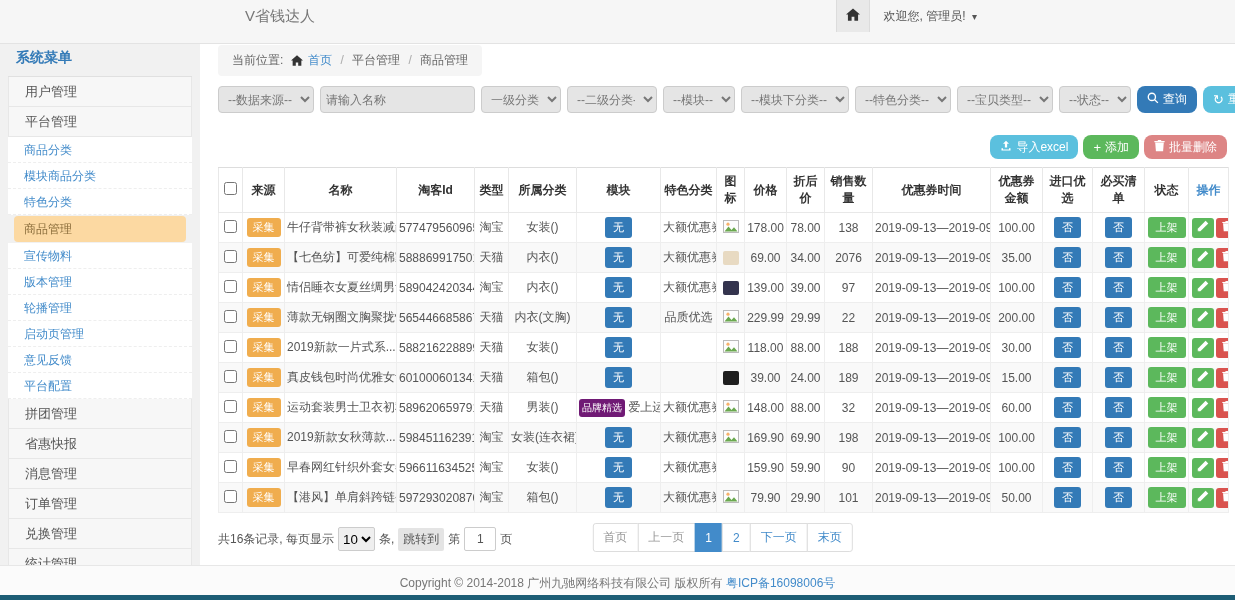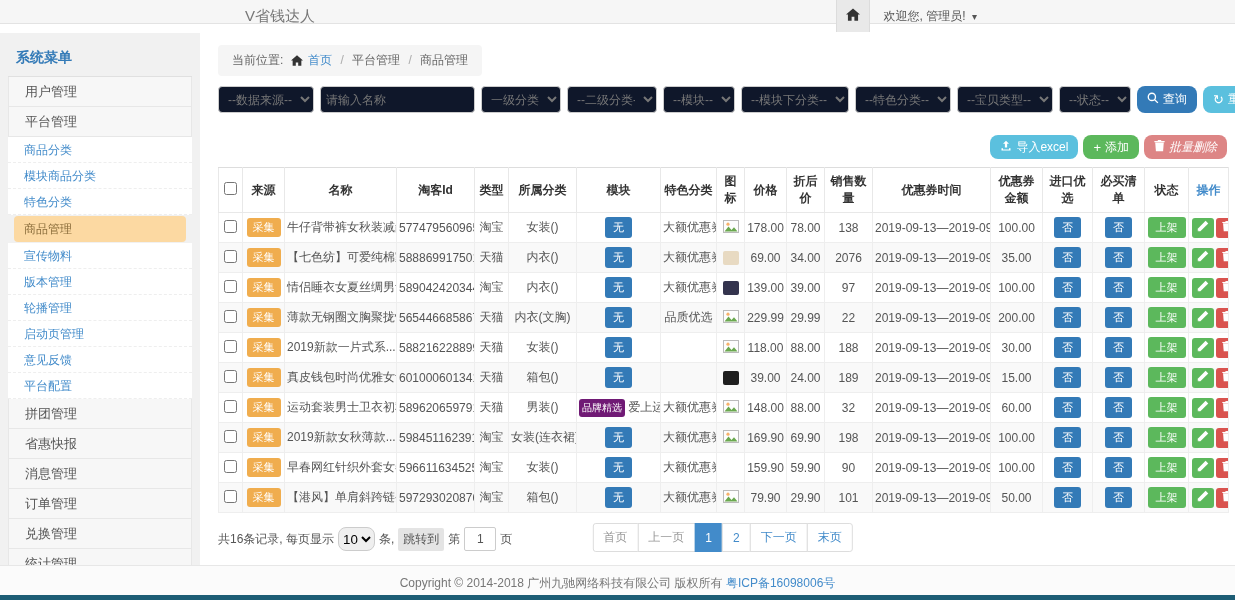--- a/index.html
+++ b/index.html
@@ -1,20 +1,20 @@
 <!DOCTYPE html>
 <html lang="zh"><head>
 <meta charset="utf-8">
 <style>
   * { margin:0; padding:0; box-sizing:border-box; }
   html,body { width:1235px; height:600px; overflow:hidden; background:#fff;
     font-family:"Liberation Sans","DejaVu Sans",sans-serif; font-size:12px; color:#555; }
 
   
-  .topbar { position:absolute; left:0; top:0; width:1235px; height:24px;
+  .topbar { position:absolute; left:0; top:0; width:1235px; height:44px;
     background:#f6f6f6; border-bottom:1px solid #e3e3e3; z-index:30;text-align:right; }
   .topbar-title { position:absolute; left:245px; top:7px; font-size:15px; color:#777; }
   .topbar-right { position:absolute; right:258px; top:0; height:32px; display:flex; align-items:center; }
   .home-block { width:34px; height:32px; background:#e9e9e9; border-left:1px solid #dcdcdc;
     border-right:1px solid #dcdcdc; display:flex; align-items:center; justify-content:center; cursor:pointer; }
   .welcome { margin-left:14px; color:#555; cursor:pointer; white-space:nowrap; }
   .caret { font-size:10px; color:#555; margin-left:3px; }
 
   
   .side-col { position:absolute; left:0; top:33px; width:200px; height:532px;
@@ -34,27 +34,27 @@
     background:#fff; padding-left:18px; }
 
   .breadcrumb { display:inline-block; margin-top:12px; background:#f5f5f5; border-radius:4px;
     padding:7px 14px; color:#666; }
   .breadcrumb .blue { color:#428bca; cursor:pointer; }
   .breadcrumb .sep { color:#aaa; margin:0 5px; }
   .crumb-home-icon { vertical-align:-2px; margin:0 2px 0 4px; }
 
   .filter-bar { display:flex; align-items:center; gap:6px; margin-top:10px; }
   .filter-bar select, .filter-bar input[type=text] { height:27px; border:1px solid #ccc;
-    border-radius:4px; background:#0f172a; color:#777; font-size:12px; padding:0 5px; outline:none; }
+    border-radius:4px; background:#e5e5e5; color:#777; font-size:12px; padding:0 5px; outline:none; }
   .btn { display:inline-flex; align-items:center; gap:4px; border:none; border-radius:8px;
     color:#fff; font-size:12px; padding:0 10px; height:27px; cursor:pointer; white-space:nowrap; }
   .btn-primary { background:#337ab7; }
   .btn-info { background:#5bc0de; }
   .btn-success { background:#5cb85c; }
-  .btn-danger-soft { background:#dd8585;font-style:italic; }
+  .btn-danger-soft { background:#dd8585; }
   .glyph { font-size:13px; line-height:1; }
 
   .actions-bar { display:flex; justify-content:flex-end; gap:5px; margin-top:22px; width:1009px; }
   .actions-bar .btn { height:24px; font-size:12px; }
 
   
   table.grid { width:1009px; margin-top:8px; border-collapse:collapse; table-layout:fixed; }
   .grid th { font-weight:bold; color:#333; padding:5px 2px; border:1px solid #e8e8e8;
     border-top:1px solid #ddd; text-align:center; font-size:12px; background:#fff; }
   .grid th.ops-h { color:#428bca; }
@@ -69,21 +69,21 @@
     font-size:10px; background:#701a75; }
   .op-btn { display:inline-flex; align-items:center; justify-content:center; width:22px; height:20px;
     border:none; border-radius:3px; cursor:pointer; margin:0 1px; vertical-align:middle; }
   .op-edit { background:#5cb85c; }
   .op-del { background:#d9534f; }
   .thumb { display:inline-block; width:16px; height:14px; border-radius:2px; vertical-align:middle; }
 
   
   .pager-row { position:relative; width:1009px; margin-top:10px; height:28px; }
   .pager-left { position:absolute; left:0; top:4px; color:#555; display:flex; align-items:center; gap:4px; }
-  .pager-left select { height:24px; border:1px solid #ccc; border-radius:8px; }
+  .pager-left select { height:24px; border:1px solid #ccc; border-radius:2px; }
   .pager-left .jump-chip { background:#e4e4e4; padding:3px 5px; border-radius:2px; cursor:pointer; }
   .pager-left input { width:32px; height:24px; border:1px solid #ccc; border-radius:2px;
     text-align:center; font-size:12px; color:#555; }
   .pager-group { position:absolute; left:50%; transform:translateX(-50%); top:0; display:flex; }
   .pg-btn { border:1px solid #ddd; background:#fff; color:#428bca; font-size:12px;
     padding:5px 10px; margin-left:-1px; cursor:pointer; }
   .pg-btn:first-child { border-radius:3px 0 0 3px; margin-left:0; }
   .pg-btn:last-child { border-radius:0 3px 3px 0; }
   .pg-btn.disabled { color:#999; cursor:default; }
   .pg-btn.active { background:#428bca; border-color:#428bca; color:#fff; }

